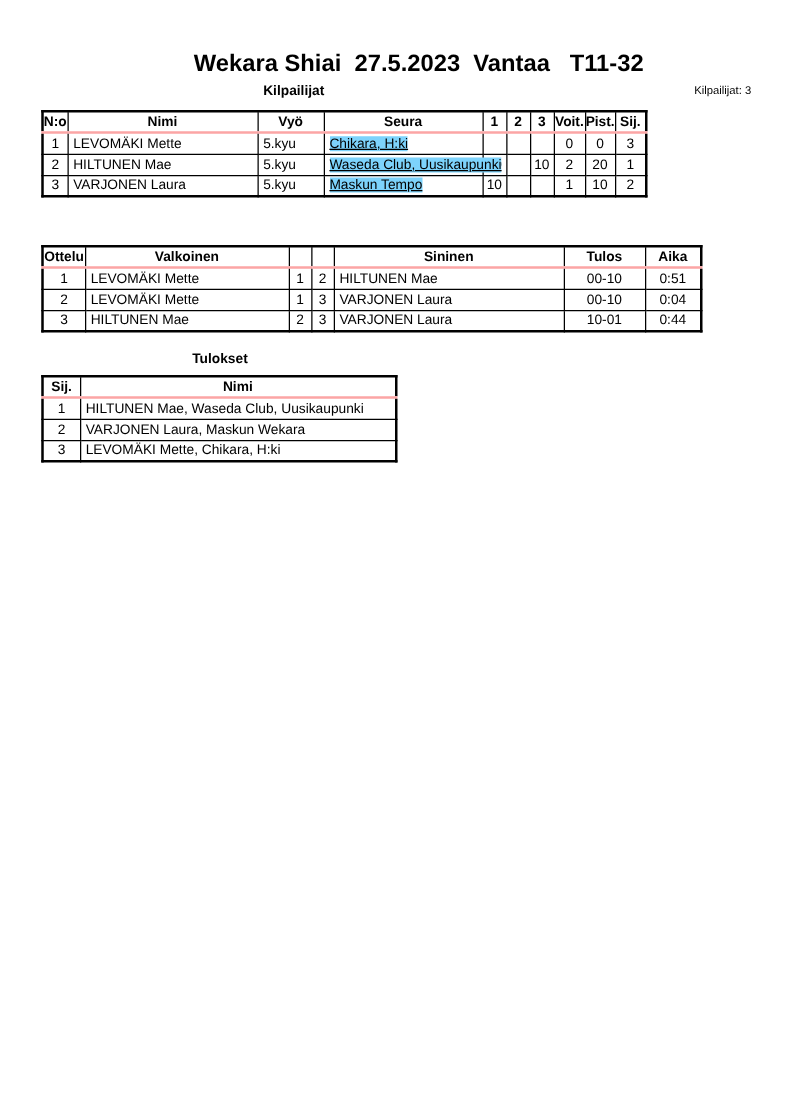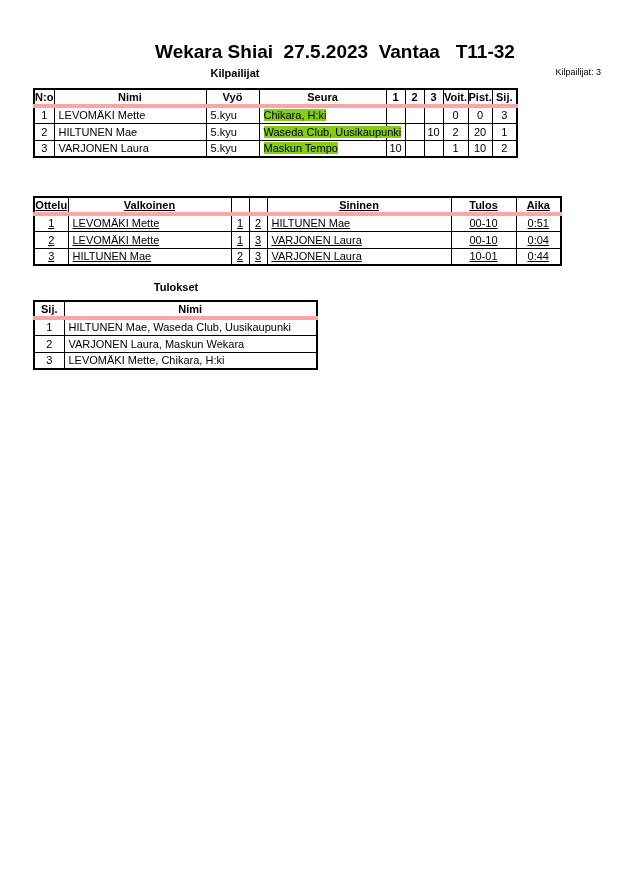--- a/index.html
+++ b/index.html
@@ -21,27 +21,27 @@
   #h-results     { top: 281px; left: 96px;  width: 160px; }
 
   table.tbl {
     position: absolute; border-collapse: collapse; table-layout: fixed;
     font-size: 11px; border: 2px solid #000; background: #fff;
   }
   .tbl th, .tbl td {
     border: 1px solid #000; height: 17px; padding: 0 1px;
     overflow: visible; white-space: nowrap; vertical-align: middle;
   }
-  .tbl thead th { font-weight: bold; text-align: center; border-bottom: 4px solid #fca5a5; padding: 0; }
+  .tbl thead th { font-weight: bold; text-align: center; border-bottom: 2px solid #fca5a5; padding: 0; }
   td.c { text-align: center; }
   td.l { text-align: left; padding-left: 4px; }
-  .club-text { position: relative; z-index: 3; background: #84cc16; white-space: nowrap; }
+  .club-text { position: relative; z-index: 3; background: #7dd3fc; white-space: nowrap; text-decoration: underline; }
 
   #t-competitors { top: 88px;  left: 33px; width: 483px; }
-  #t-matches     { top: 196px; left: 33px; width: 527px; text-decoration: underline; }
+  #t-matches     { top: 196px; left: 33px; width: 527px; }
   #t-results     { top: 300px; left: 33px; width: 283px; }
 </style>
 </head>
 <body>
 
 <div class="page">
 
   <div class="title">Wekara Shiai  27.5.2023  Vantaa   T11-32</div>
   <div class="count">Kilpailijat: 3</div>
 

